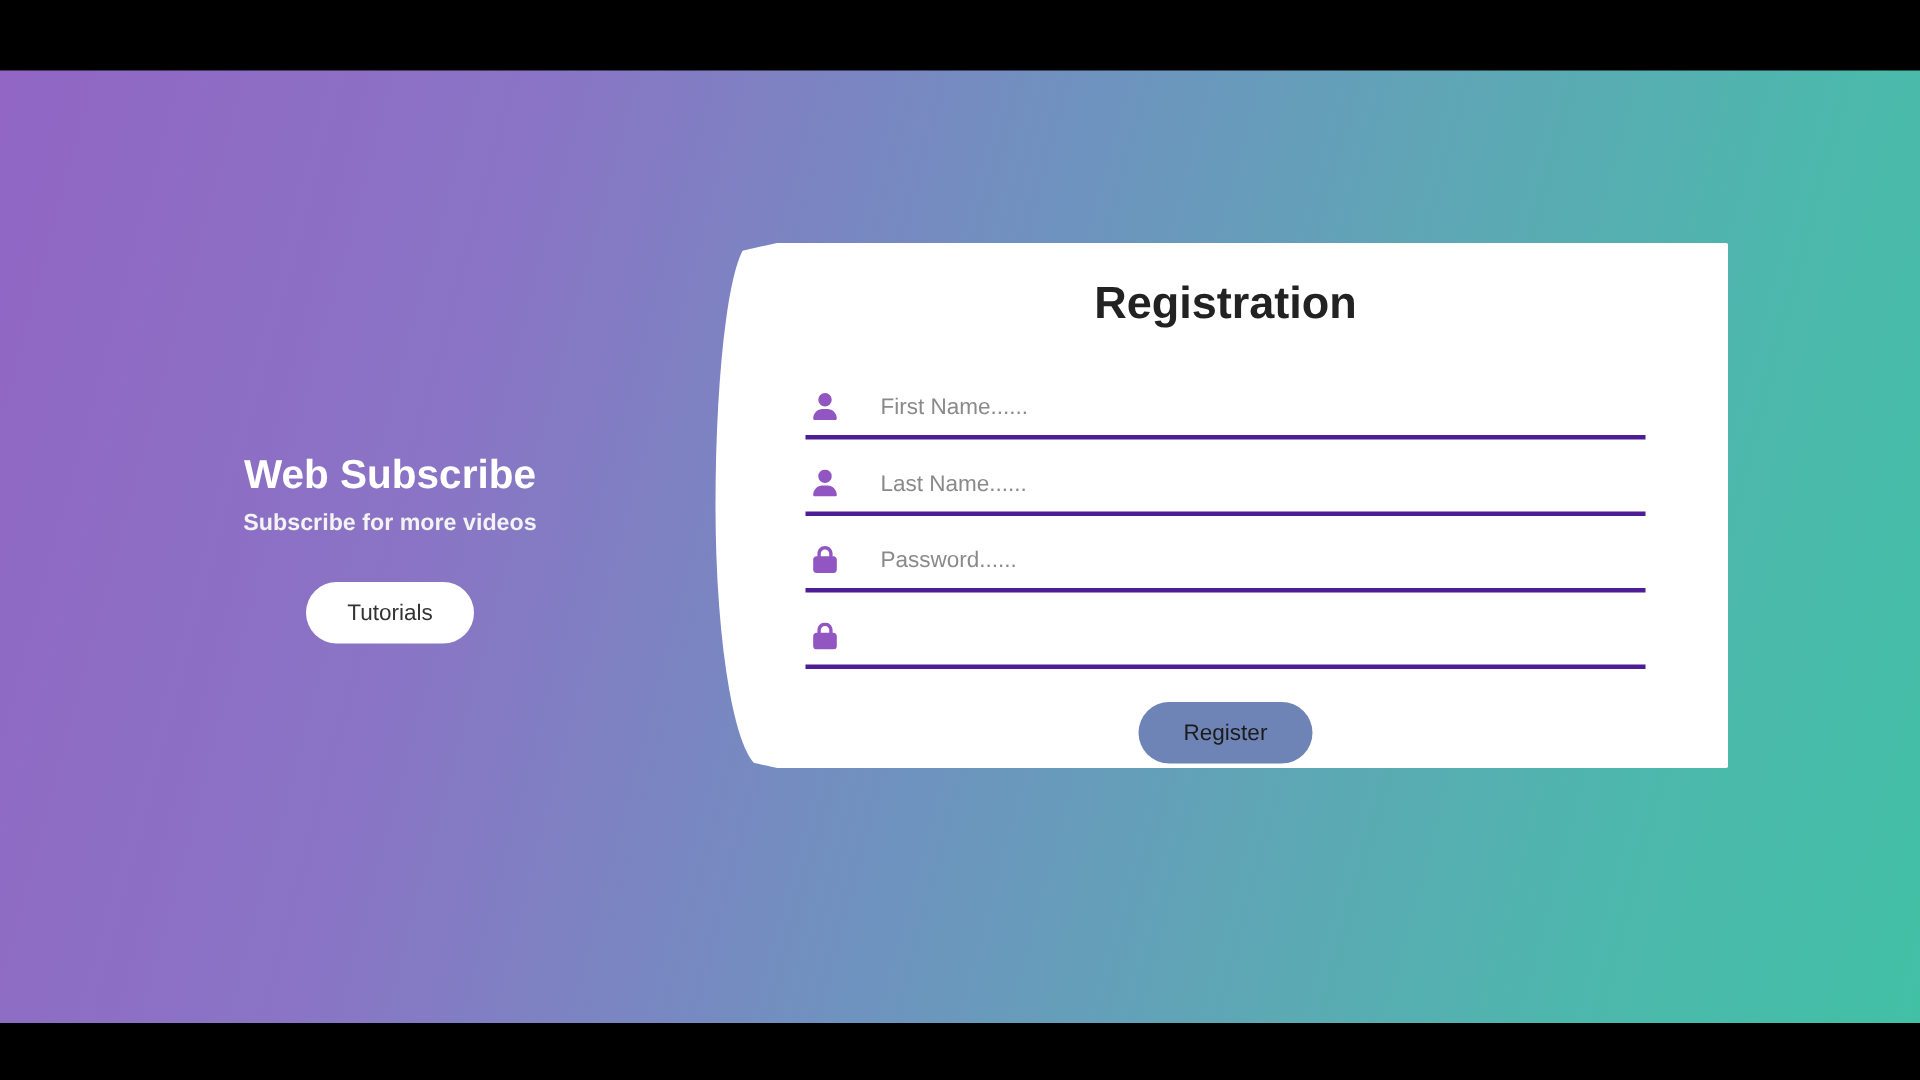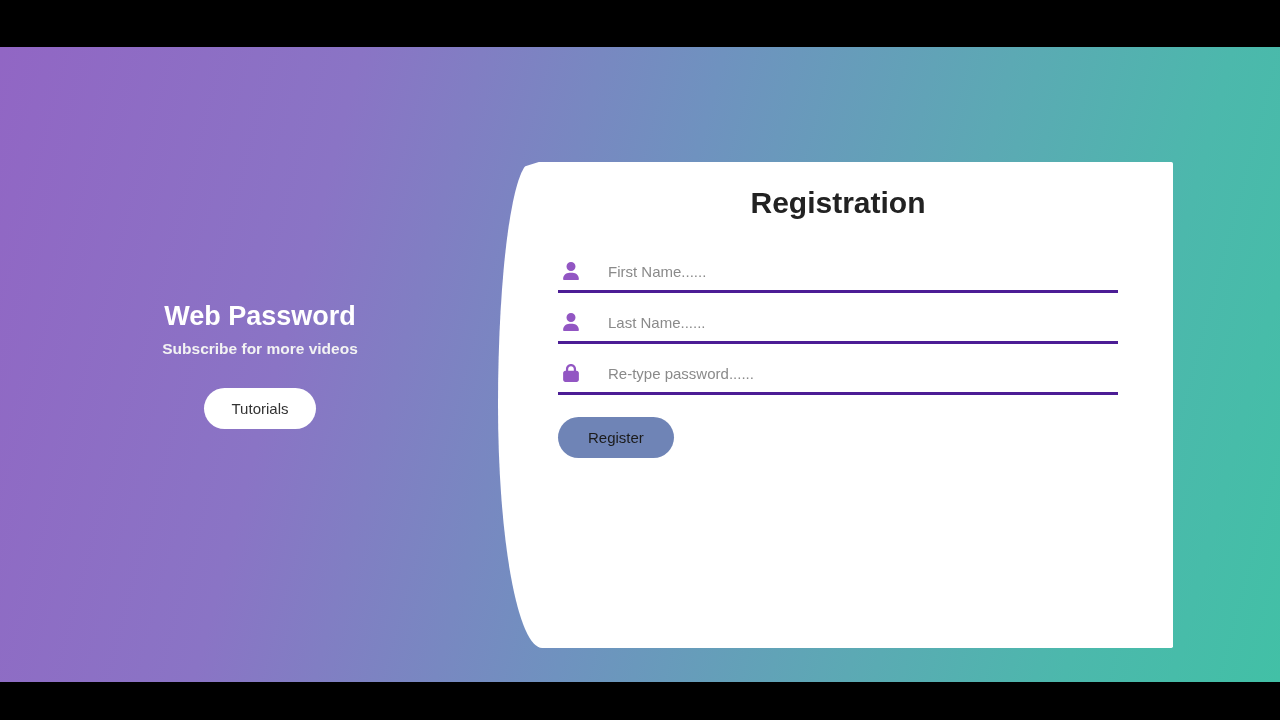--- a/index.html
+++ b/index.html
@@ -2,36 +2,36 @@
 <html><head>
 <meta charset="utf-8">
 <style>
 *{margin:0;padding:0;box-sizing:border-box;font-family:'Segoe UI',Arial,sans-serif}
 body{width:1280px;height:720px;overflow:hidden;background:#000}
 .stage{position:absolute;top:47px;left:0;width:1280px;height:635px;background:linear-gradient(105deg,#9166c4 0%,#8a74c5 25%,#6f92bf 50%,#5ca9b4 70%,#4cb8ac 85%,#42c0a6 100%);display:flex;align-items:center}
 .left{width:480px;padding-left:40px;text-align:center;color:#fff}
 .left h2{font-size:27px;font-weight:600;margin-bottom:8px}
 .left p{font-size:15.5px;font-weight:700;margin-bottom:30px;color:#f3f3f3}
 .subscribe{display:inline-block;background:#fff;color:#333;border:none;border-radius:24px;padding:12px 28px;font-size:15px;cursor:pointer}
-.card{position:absolute;left:498px;top:115px;width:675px;height:486px;background:#fff;border-radius:60px 3px 3px 80px / 440px 3px 3px 440px;clip-path:ellipse(160% 70% at 118% 50%);padding:24px 55px 24px 60px}
+.card{position:absolute;left:477px;top:115px;width:675px;height:350px;background:#fff;border-radius:60px 3px 3px 80px / 440px 3px 3px 440px;clip-path:ellipse(160% 70% at 118% 50%);padding:24px 55px 24px 60px}
 .card h1{text-align:center;font-size:30px;font-weight:600;color:#222;margin-bottom:30px}
 .row{display:flex;align-items:flex-end;border-bottom:3px solid #4c1d95;padding:12px 4px 10px;margin-bottom:8px}
 .icon{width:46px;color:#9256c3;display:flex;align-items:center;justify-content:flex-start}
 .icon svg{width:18px;height:18px;fill:#9256c3}
 .row input{flex:1;border:none;outline:none;font-size:15px;color:#555;background:transparent}
 .row input::placeholder{color:#8a8a8a}
-.actions{display:flex;justify-content:flex-start;margin-top:22px}
+.actions{display:flex;justify-content:center;margin-top:22px}
 .register{background:#6f84b6;color:#1b1b1b;border:none;border-radius:22px;padding:12px 30px;font-size:15px;cursor:pointer}
 </style>
 </head>
 <body>
 
 <div class="stage">
   <div class="left">
-    <h2>Web Password</h2>
+    <h2>Web Subscribe</h2>
     <p>Subscribe for more videos</p>
     <button class="subscribe">Tutorials</button>
   </div>
 
   <div class="card">
     <h1>Registration</h1>
 
     <div class="row">
       <span class="icon">
         <svg viewBox="0 0 448 512">
@@ -44,27 +44,34 @@
     <div class="row">
       <span class="icon">
         <svg viewBox="0 0 448 512">
             <path d="M224 256A128 128 0 1 0 224 0a128 128 0 0 0 0 256zm-45 48C80 304 0 384 0 483c0 16 13 29 29 29h390c16 0 29-13 29-29 0-99-80-179-179-179h-90z"></path>
           </svg>
       </span>
       <input type="text" placeholder="Last Name......" style="">
     </div>
 
 
+    <div class="row">
+      <span class="icon">
+        <svg viewBox="0 0 448 512">
+            <path d="M144 144v48h160v-48c0-44-36-80-80-80s-80 36-80 80zM80 192v-48C80 64 144 0 224 0s144 64 144 144v48h16c35 0 64 29 64 64v192c0 35-29 64-64 64H64c-35 0-64-29-64-64V256c0-35 29-64 64-64h16z"></path>
+          </svg>
+      </span>
+      <input type="password" placeholder="Password......" style="">
+    </div>
 
     <div class="row">
       <span class="icon">
         <svg viewBox="0 0 448 512">
             <path d="M144 144v48h160v-48c0-44-36-80-80-80s-80 36-80 80zM80 192v-48C80 64 144 0 224 0s144 64 144 144v48h16c35 0 64 29 64 64v192c0 35-29 64-64 64H64c-35 0-64-29-64-64V256c0-35 29-64 64-64h16z"></path>
           </svg>
       </span>
-      <input type="password" placeholder="Re-type password......" style="">
     </div>
 
     <div class="actions">
       <button class="register">Register</button>
     </div>
   </div>
 </div>
 
 </body></html>

